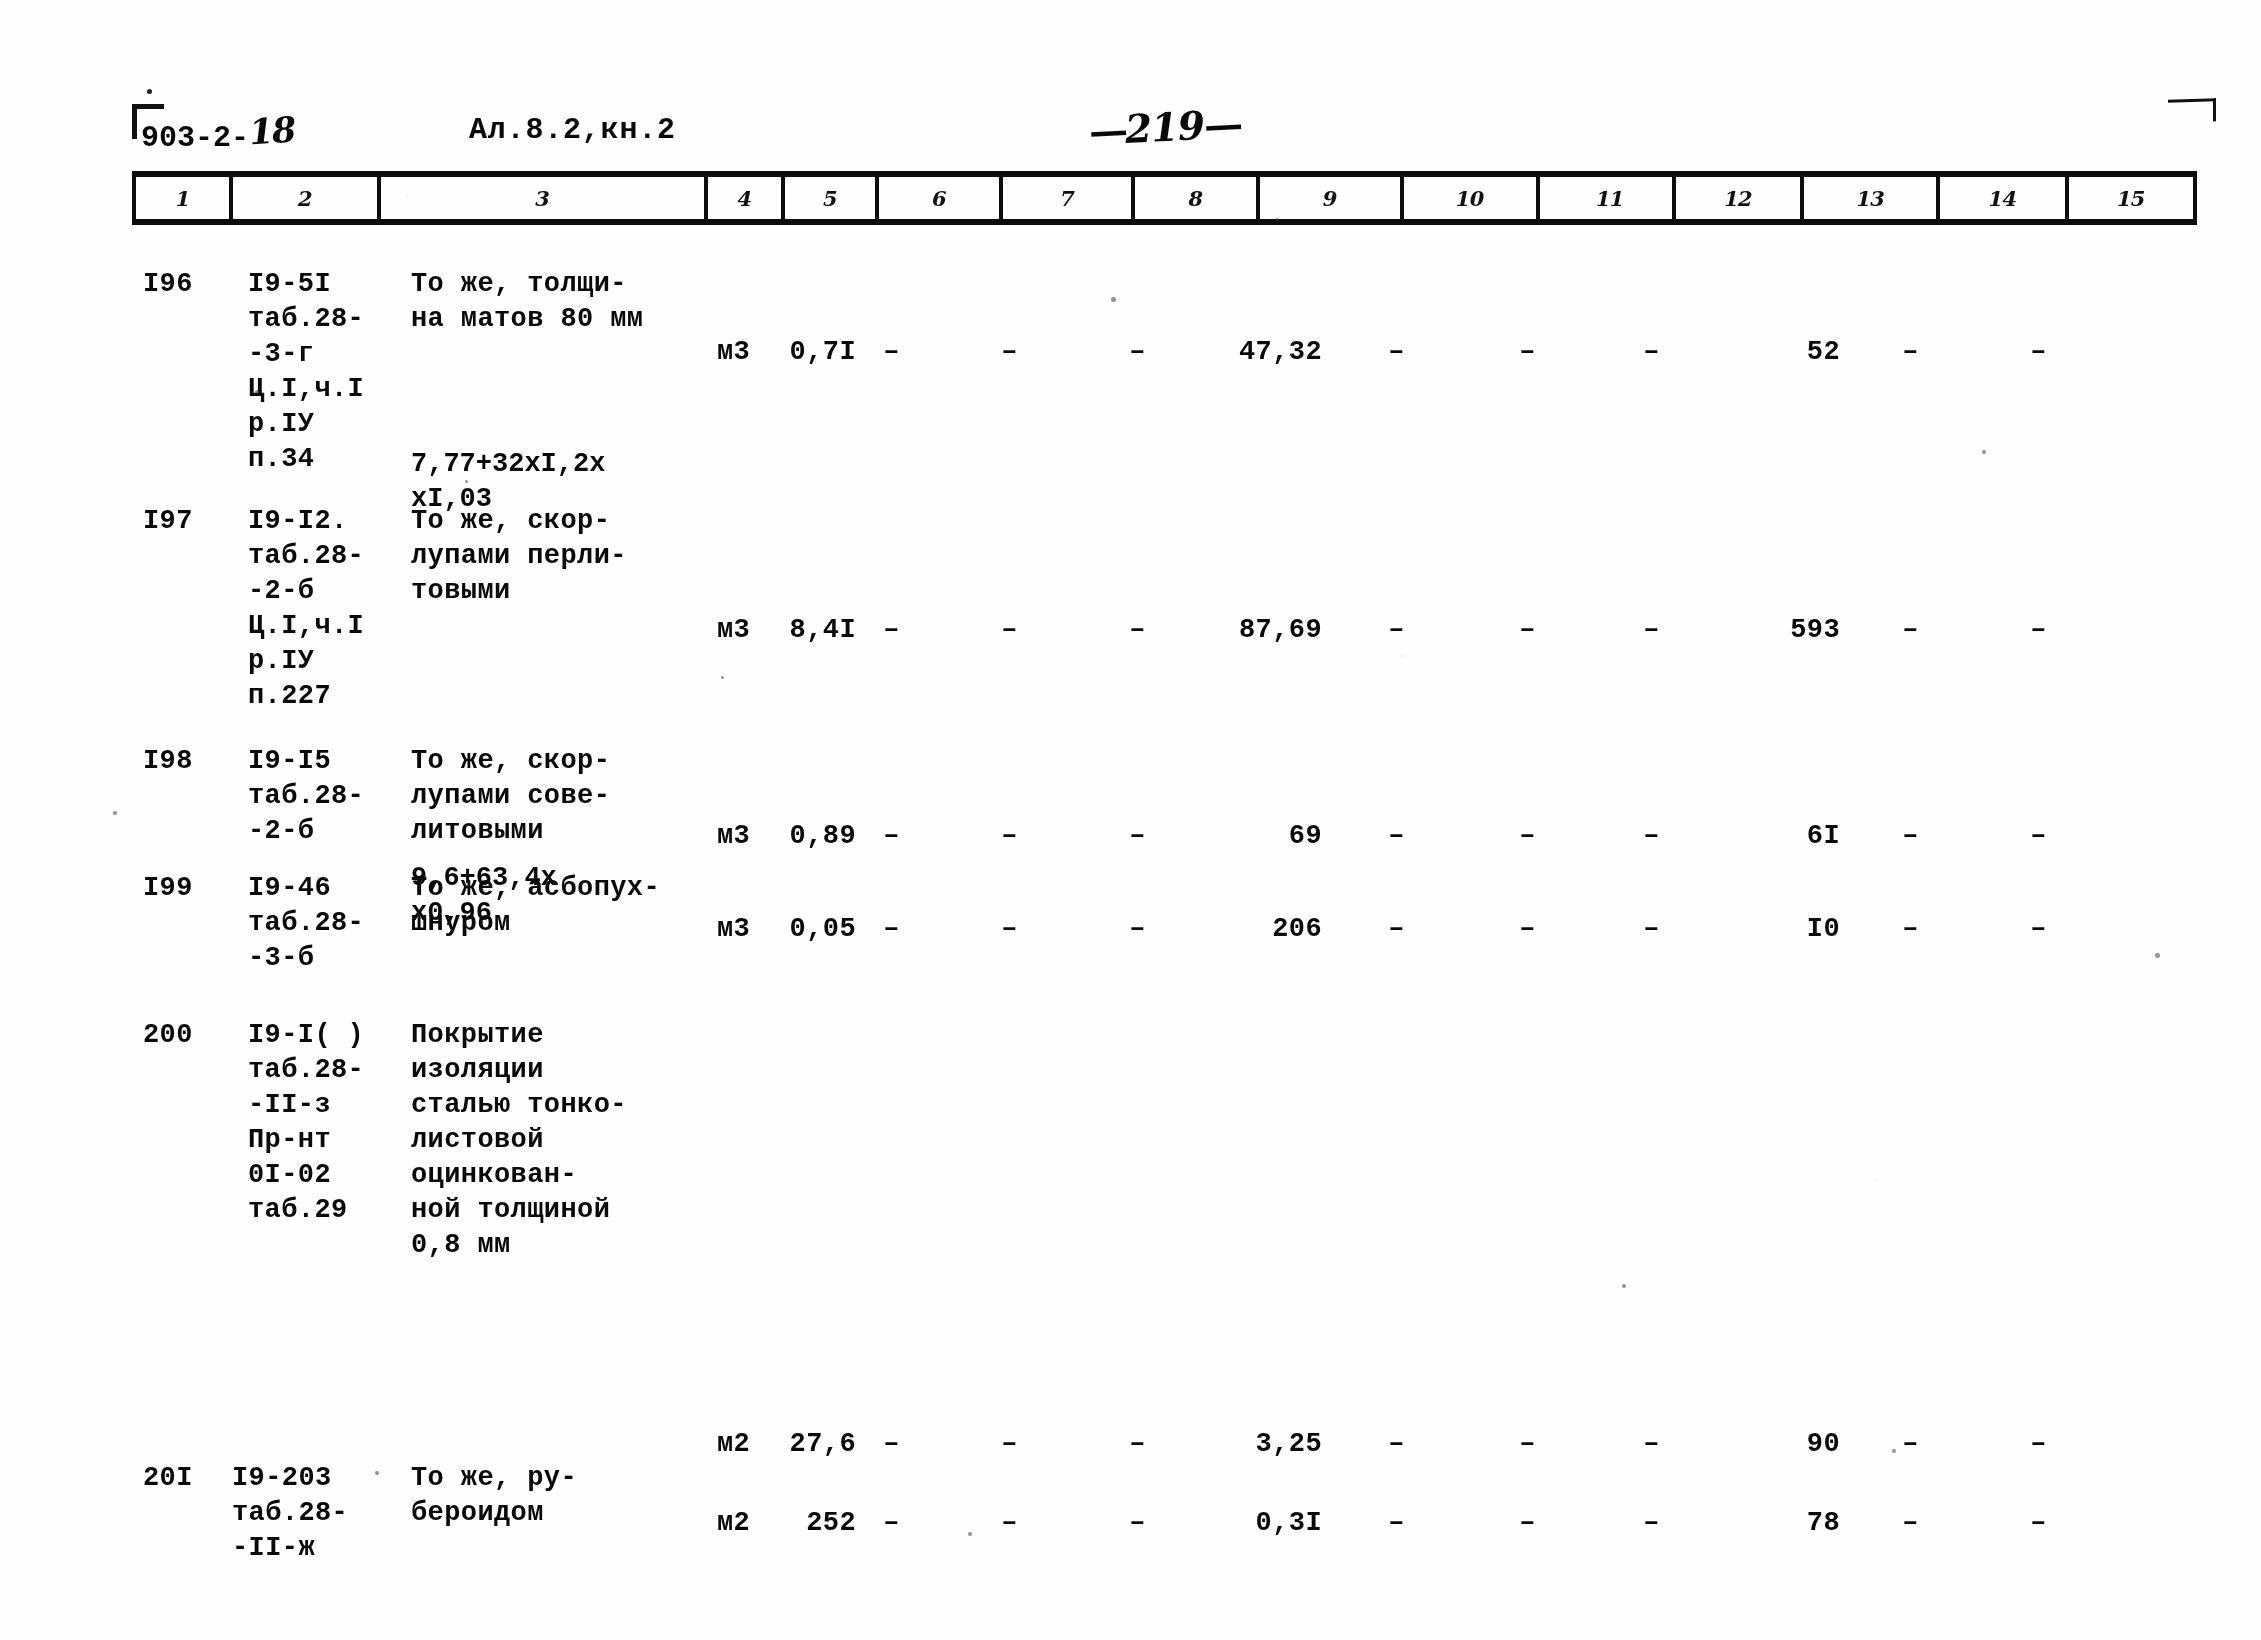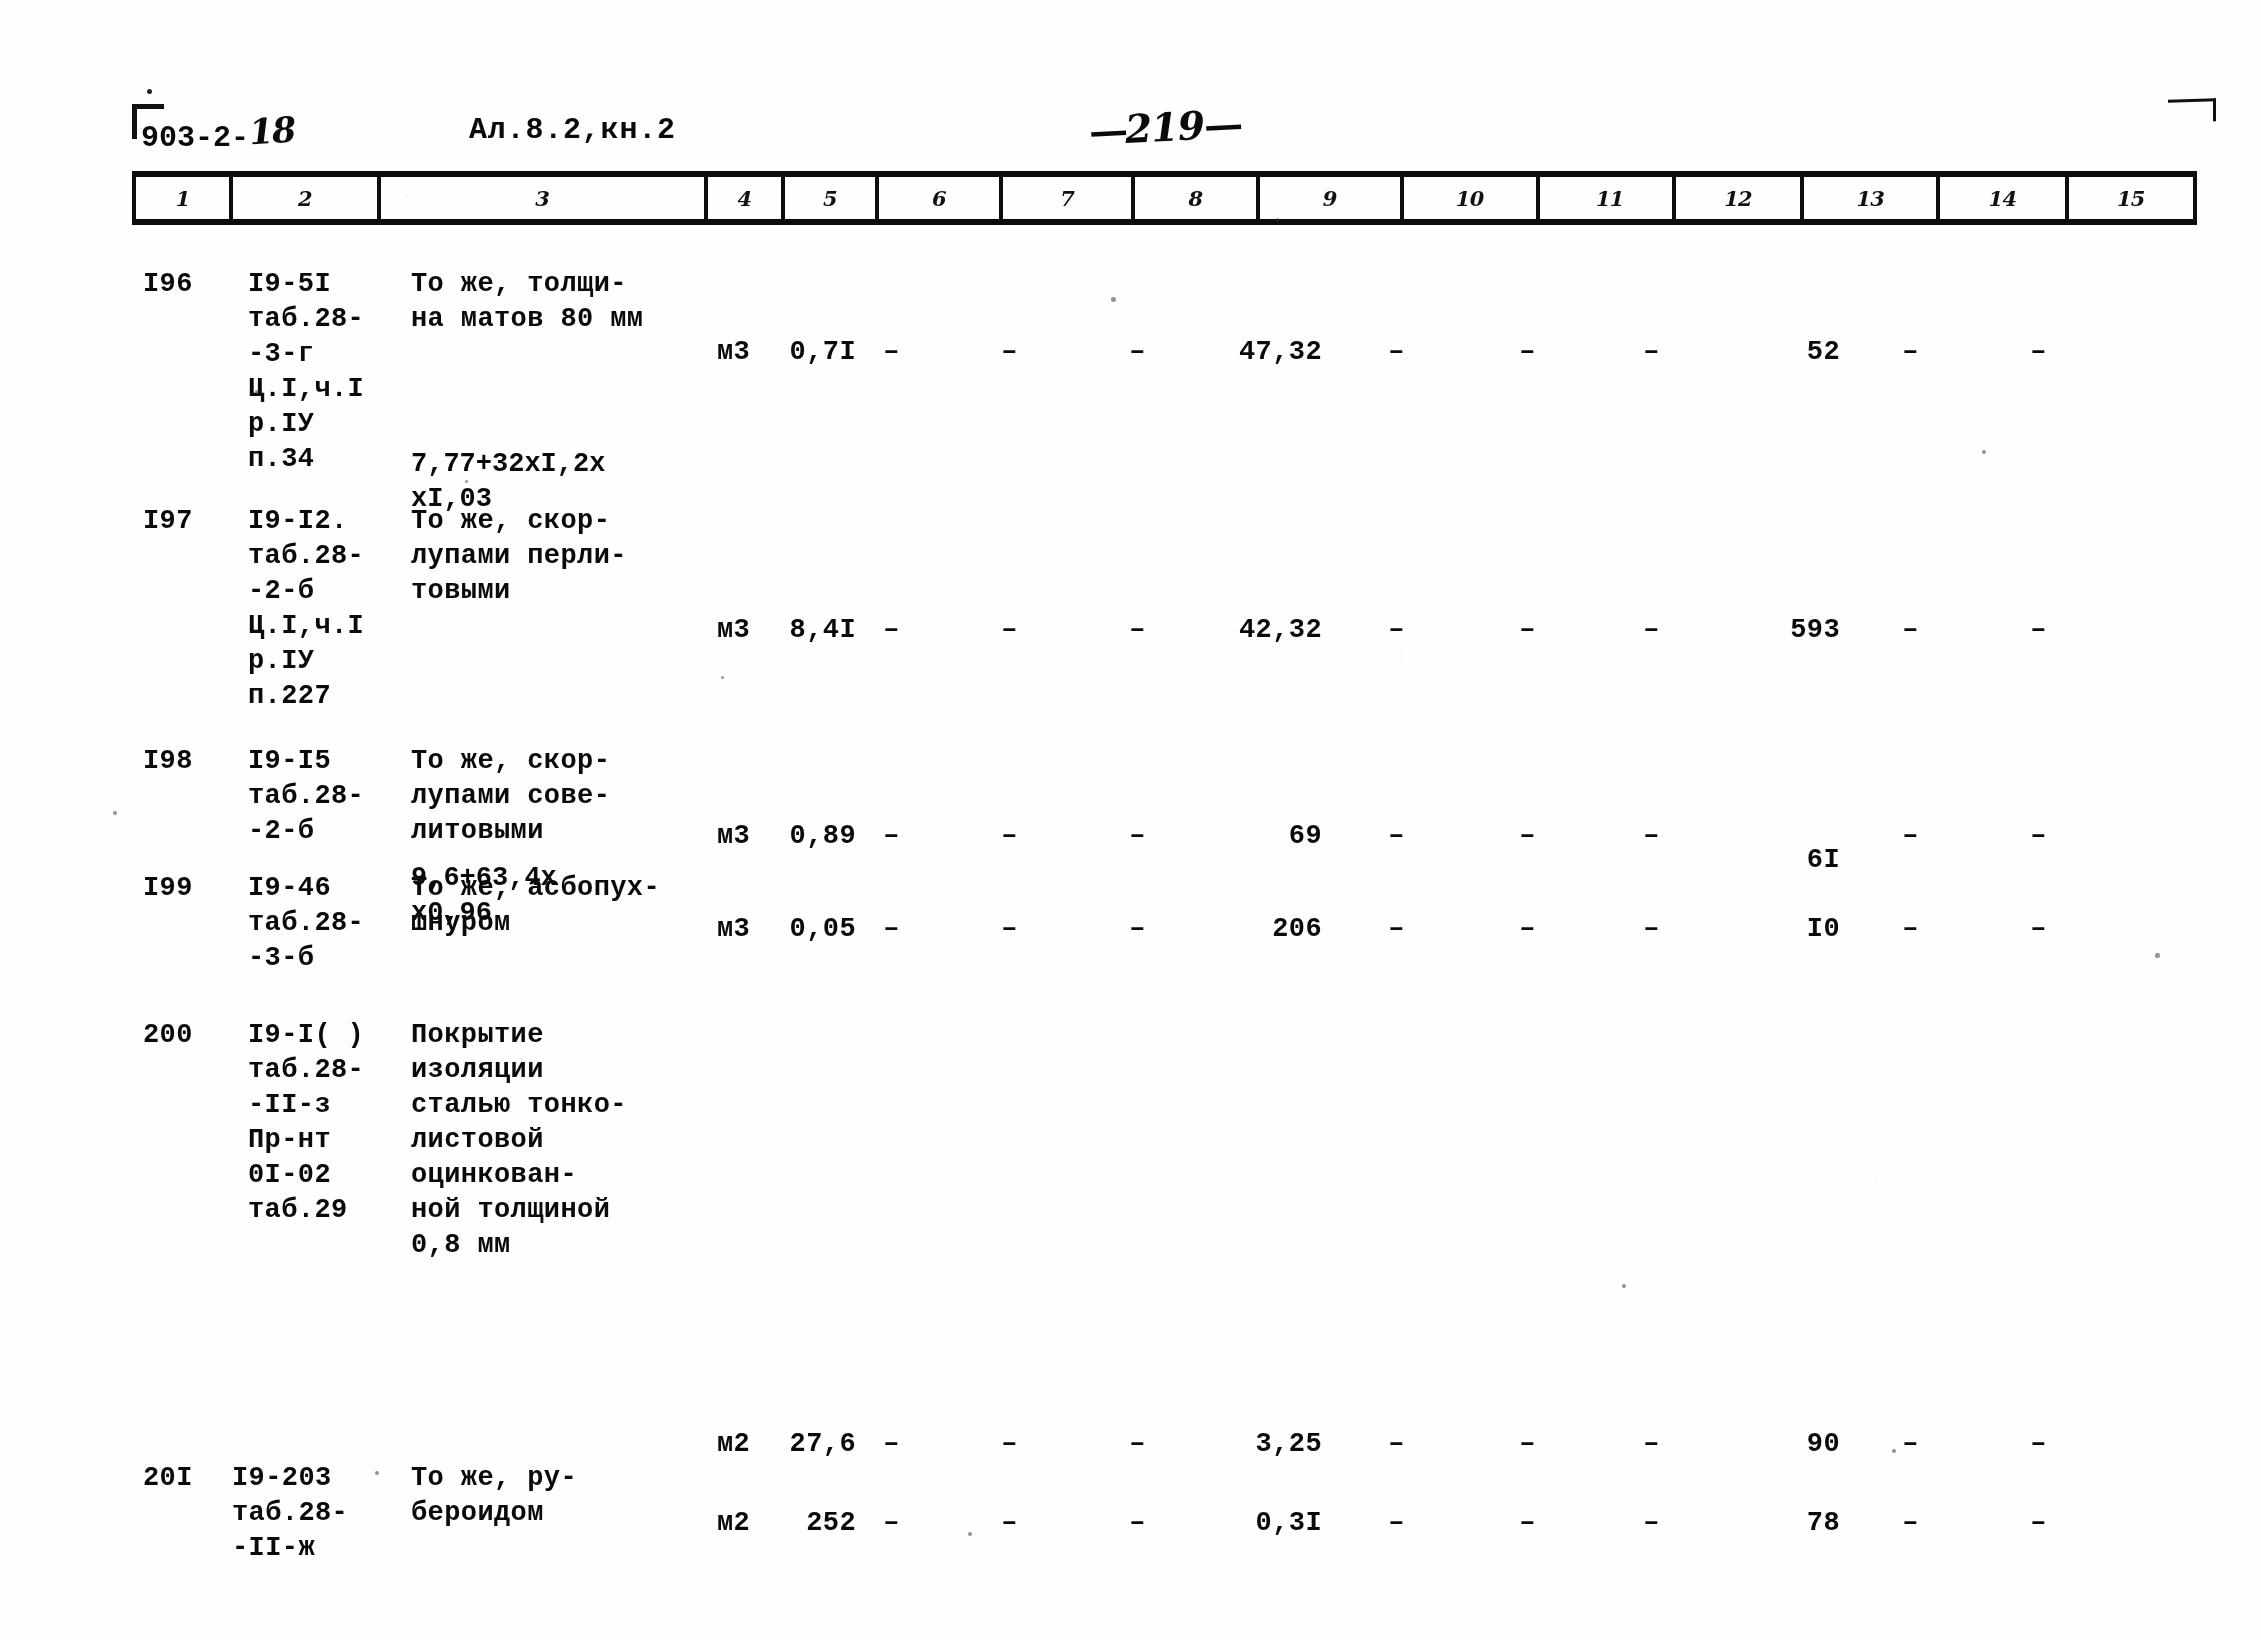--- a/index.html
+++ b/index.html
@@ -166,42 +166,42 @@
       <div class="row" style="top: 267px;">
         <div class="cell c-num" style="left: 143px; top: 0px;">I97</div>
         <div class="cell c-code" style="left: 248px; top: 0px;"><div>I9-I2.</div><div>таб.28-</div><div>-2-б</div><div>Ц.I,ч.I</div><div>р.IУ</div><div>п.227</div></div>
         <div class="cell c-desc" style="left: 411px; top: 0px;"><div>То же, скор-</div><div>лупами перли-</div><div>товыми</div></div>
         <div class="formula" style="position: absolute; left: 411px; top: 357px;"><div>9,6+63,4х</div><div>х0,96</div></div>
         <div class="cell c-unit" style="left: 717px; top: 109px;">м3</div>
         <div class="cell c-val" style="left: 743px; width: 113px; top: 109px;">8,4I</div>
         <div class="cell c-val dash-cell" style="left: 835px; width: 113px; top: 109px;">–</div>
         <div class="cell c-val dash-cell" style="left: 953px; width: 113px; top: 109px;">–</div>
         <div class="cell c-val dash-cell" style="left: 1081px; width: 113px; top: 109px;">–</div>
-        <div class="cell c-val" style="left: 1209px; width: 113px; top: 109px;">42,32</div>
+        <div class="cell c-val" style="left: 1209px; width: 113px; top: 109px;">87,69</div>
         <div class="cell c-val dash-cell" style="left: 1340px; width: 113px; top: 109px;">–</div>
         <div class="cell c-val dash-cell" style="left: 1471px; width: 113px; top: 109px;">–</div>
         <div class="cell c-val dash-cell" style="left: 1595px; width: 113px; top: 109px;">–</div>
         <div class="cell c-val" style="left: 1727px; width: 113px; top: 109px;">593</div>
         <div class="cell c-val dash-cell" style="left: 1854px; width: 113px; top: 109px;">–</div>
         <div class="cell c-val dash-cell" style="left: 1982px; width: 113px; top: 109px;">–</div>
       </div>
       <div class="row" style="top: 507px;">
         <div class="cell c-num" style="left: 143px; top: 0px;">I98</div>
         <div class="cell c-code" style="left: 248px; top: 0px;"><div>I9-I5</div><div>таб.28-</div><div>-2-б</div></div>
         <div class="cell c-desc" style="left: 411px; top: 0px;"><div>То же, скор-</div><div>лупами сове-</div><div>литовыми</div></div>
         <div class="cell c-unit" style="left: 717px; top: 75px;">м3</div>
         <div class="cell c-val" style="left: 743px; width: 113px; top: 75px;">0,89</div>
         <div class="cell c-val dash-cell" style="left: 835px; width: 113px; top: 75px;">–</div>
         <div class="cell c-val dash-cell" style="left: 953px; width: 113px; top: 75px;">–</div>
         <div class="cell c-val dash-cell" style="left: 1081px; width: 113px; top: 75px;">–</div>
         <div class="cell c-val" style="left: 1209px; width: 113px; top: 75px;">69</div>
         <div class="cell c-val dash-cell" style="left: 1340px; width: 113px; top: 75px;">–</div>
         <div class="cell c-val dash-cell" style="left: 1471px; width: 113px; top: 75px;">–</div>
         <div class="cell c-val dash-cell" style="left: 1595px; width: 113px; top: 75px;">–</div>
-        <div class="cell c-val" style="left: 1727px; width: 113px; top: 75px; margin-top: 24px;">6I</div>
+        <div class="cell c-val" style="left: 1727px; width: 113px; top: 75px;">6I</div>
         <div class="cell c-val dash-cell" style="left: 1854px; width: 113px; top: 75px;">–</div>
         <div class="cell c-val dash-cell" style="left: 1982px; width: 113px; top: 75px;">–</div>
       </div>
       <div class="row" style="top: 634px;">
         <div class="cell c-num" style="left: 143px; top: 0px;">I99</div>
         <div class="cell c-code" style="left: 248px; top: 0px;"><div>I9-46</div><div>таб.28-</div><div>-3-б</div></div>
         <div class="cell c-desc" style="left: 411px; top: 0px;"><div>То же, асбопух-</div><div>шнуром</div></div>
         <div class="cell c-unit" style="left: 717px; top: 41px;">м3</div>
         <div class="cell c-val" style="left: 743px; width: 113px; top: 41px;">0,05</div>
         <div class="cell c-val dash-cell" style="left: 835px; width: 113px; top: 41px;">–</div>

